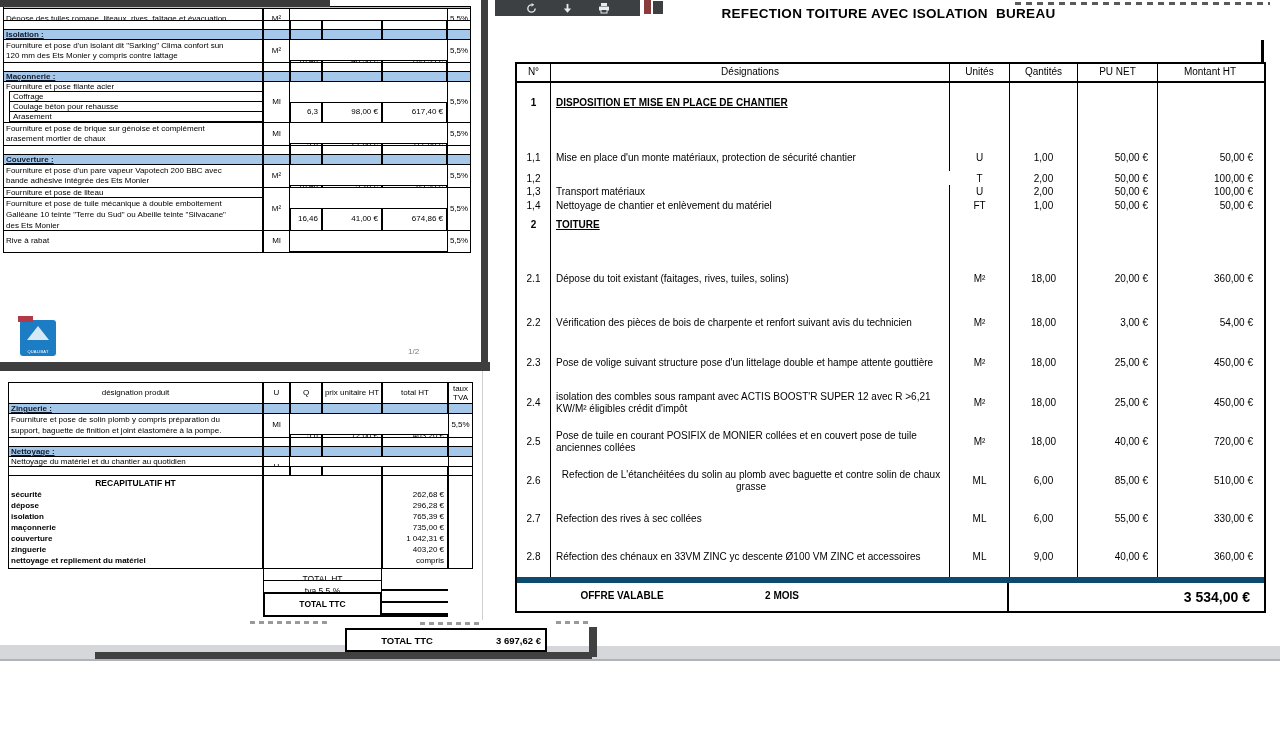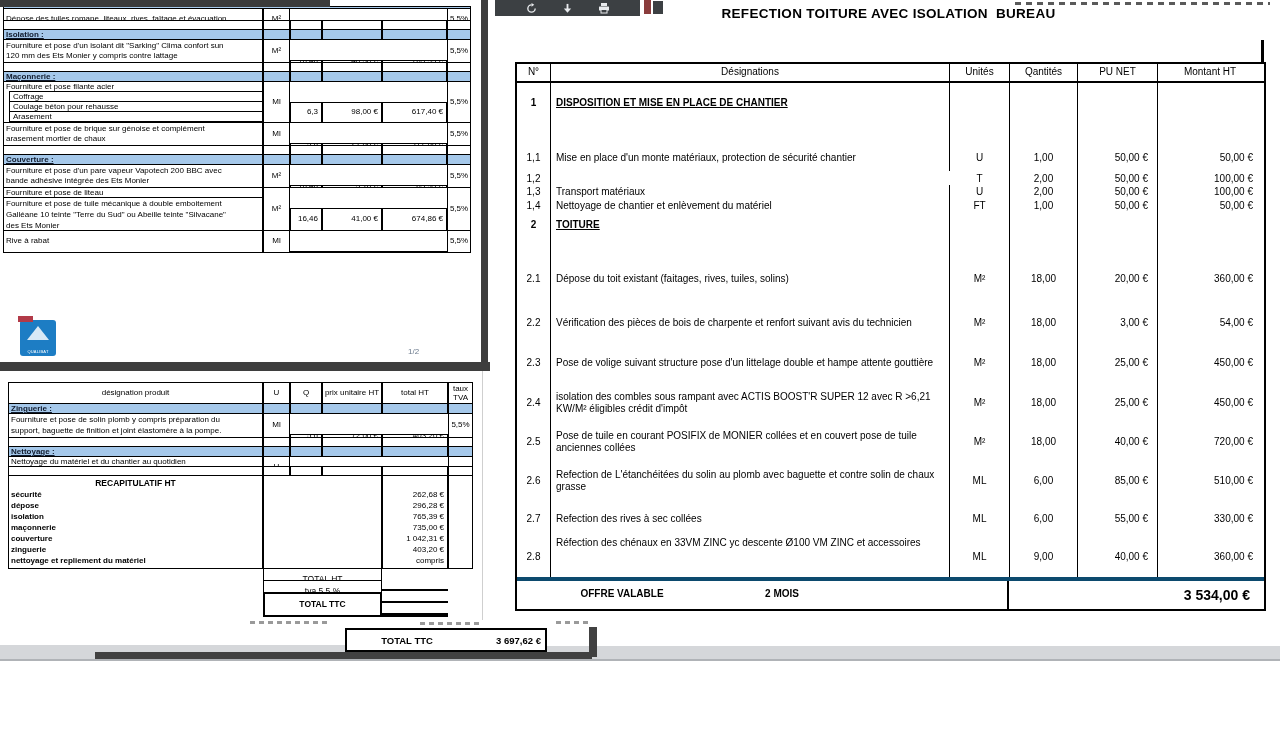--- a/index.html
+++ b/index.html
@@ -37,21 +37,21 @@
   .r3 > div{box-sizing:border-box;overflow:hidden;font-size:10px;line-height:12.5px;}
   .vb{border-right:1px solid #000;}
   #t3-head{border-bottom:2px solid #000;}
   #t3-head > div{display:flex;align-items:center;justify-content:center;height:17px;font-size:10px;}
   .no-c{display:flex;justify-content:center;}
   .d-c{padding-left:5px;padding-right:3px;}
   .num-c{display:flex;align-items:center;justify-content:center;}
   .pr-c{display:flex;align-items:center;justify-content:flex-end;padding-right:9px;}
   .secrow{font-weight:bold;}
   .secrow .d-c span{text-decoration:underline;}
-  #t3-footer{border-top:4px solid #0c4a6e;display:grid;grid-template-columns:492px 251px;height:28px;}
+  #t3-footer{border-top:6px solid #0c4a6e;display:grid;grid-template-columns:492px 251px;height:28px;}
   #t3-footer .fl{border-right:2px solid #000;position:relative;font-weight:bold;font-size:10px;}
   #t3-footer .fr{display:flex;align-items:center;justify-content:flex-end;padding-right:10px;font-weight:bold;font-size:14px;box-sizing:border-box;}
 
   
   #pdf-toolbar{background:#3c4043;display:flex;align-items:center;justify-content:space-around;padding:0 18px;box-sizing:border-box;}
   .tbicon{width:13px;height:13px;display:flex;align-items:center;justify-content:center;cursor:pointer;}
 
   
   .dashes{background:repeating-linear-gradient(90deg,#5a5a5a 0 6px,transparent 6px 11px);}
   .dashes-light{background:repeating-linear-gradient(90deg,#9a9a9a 0 5px,transparent 5px 9px);}
@@ -191,21 +191,21 @@
           <div class="r3" style="height: 38px;">
             <div class="vb no-c" style="align-items: center; display: flex;">2.5</div>
             <div class="vb d-c" style="display: flex; align-items: center;">
               <span>Pose de tuile en courant POSIFIX de MONIER collées et en couvert pose de tuile anciennes collées</span>
             </div>
             <div class="vb num-c">M²</div>
             <div class="vb num-c">18,00</div>
             <div class="vb pr-c">40,00 €</div>
             <div class="pr-c">720,00 €</div>
           </div>
-          <div class="r3" style="height: 40px;">
+          <div class="r3" style="height: 40px; text-align: center;">
             <div class="vb no-c" style="align-items: center; display: flex;">2.6</div>
             <div class="vb d-c" style="display: flex; align-items: center;">
               <span>Refection de L'étanchéitées du solin au plomb avec baguette et contre solin de chaux grasse</span>
             </div>
             <div class="vb num-c">ML</div>
             <div class="vb num-c">6,00</div>
             <div class="vb pr-c">85,00 €</div>
             <div class="pr-c">510,00 €</div>
           </div>
           <div class="r3" style="height: 36px;">
@@ -213,21 +213,21 @@
             <div class="vb d-c" style="display: flex; align-items: center;">
               <span>Refection des rives à sec collées</span>
             </div>
             <div class="vb num-c">ML</div>
             <div class="vb num-c">6,00</div>
             <div class="vb pr-c">55,00 €</div>
             <div class="pr-c">330,00 €</div>
           </div>
           <div class="r3" style="height: 40px;">
             <div class="vb no-c" style="align-items: center; display: flex;">2.8</div>
-            <div class="vb d-c" style="display: flex; align-items: flex-start;">
+            <div class="vb d-c" style="display: flex; align-items: center;">
               <span>Réfection des chénaux en 33VM ZINC yc descente Ø100 VM ZINC et accessoires</span>
             </div>
             <div class="vb num-c">ML</div>
             <div class="vb num-c">9,00</div>
             <div class="vb pr-c">40,00 €</div>
             <div class="pr-c">360,00 €</div>
           </div>
         </div>
       <div id="t3-footer">
         <div class="fl">

